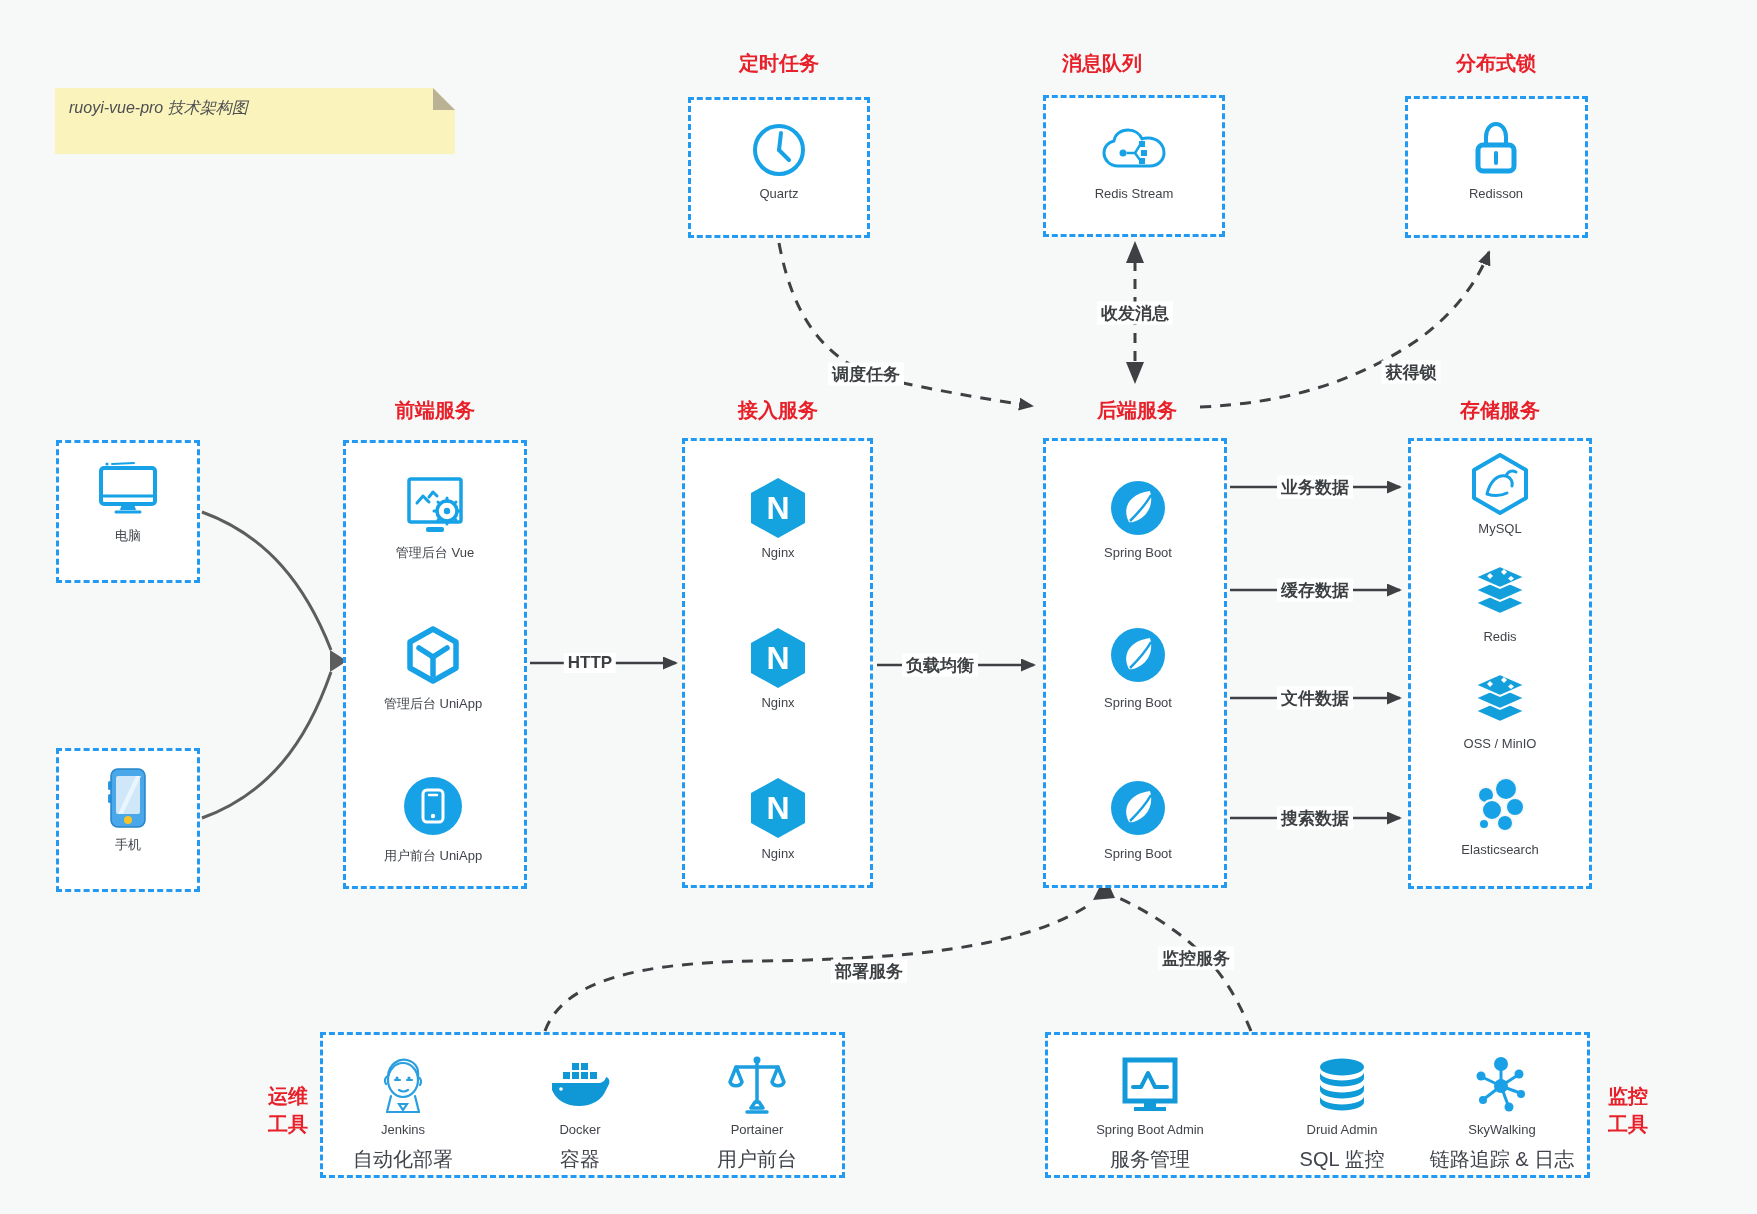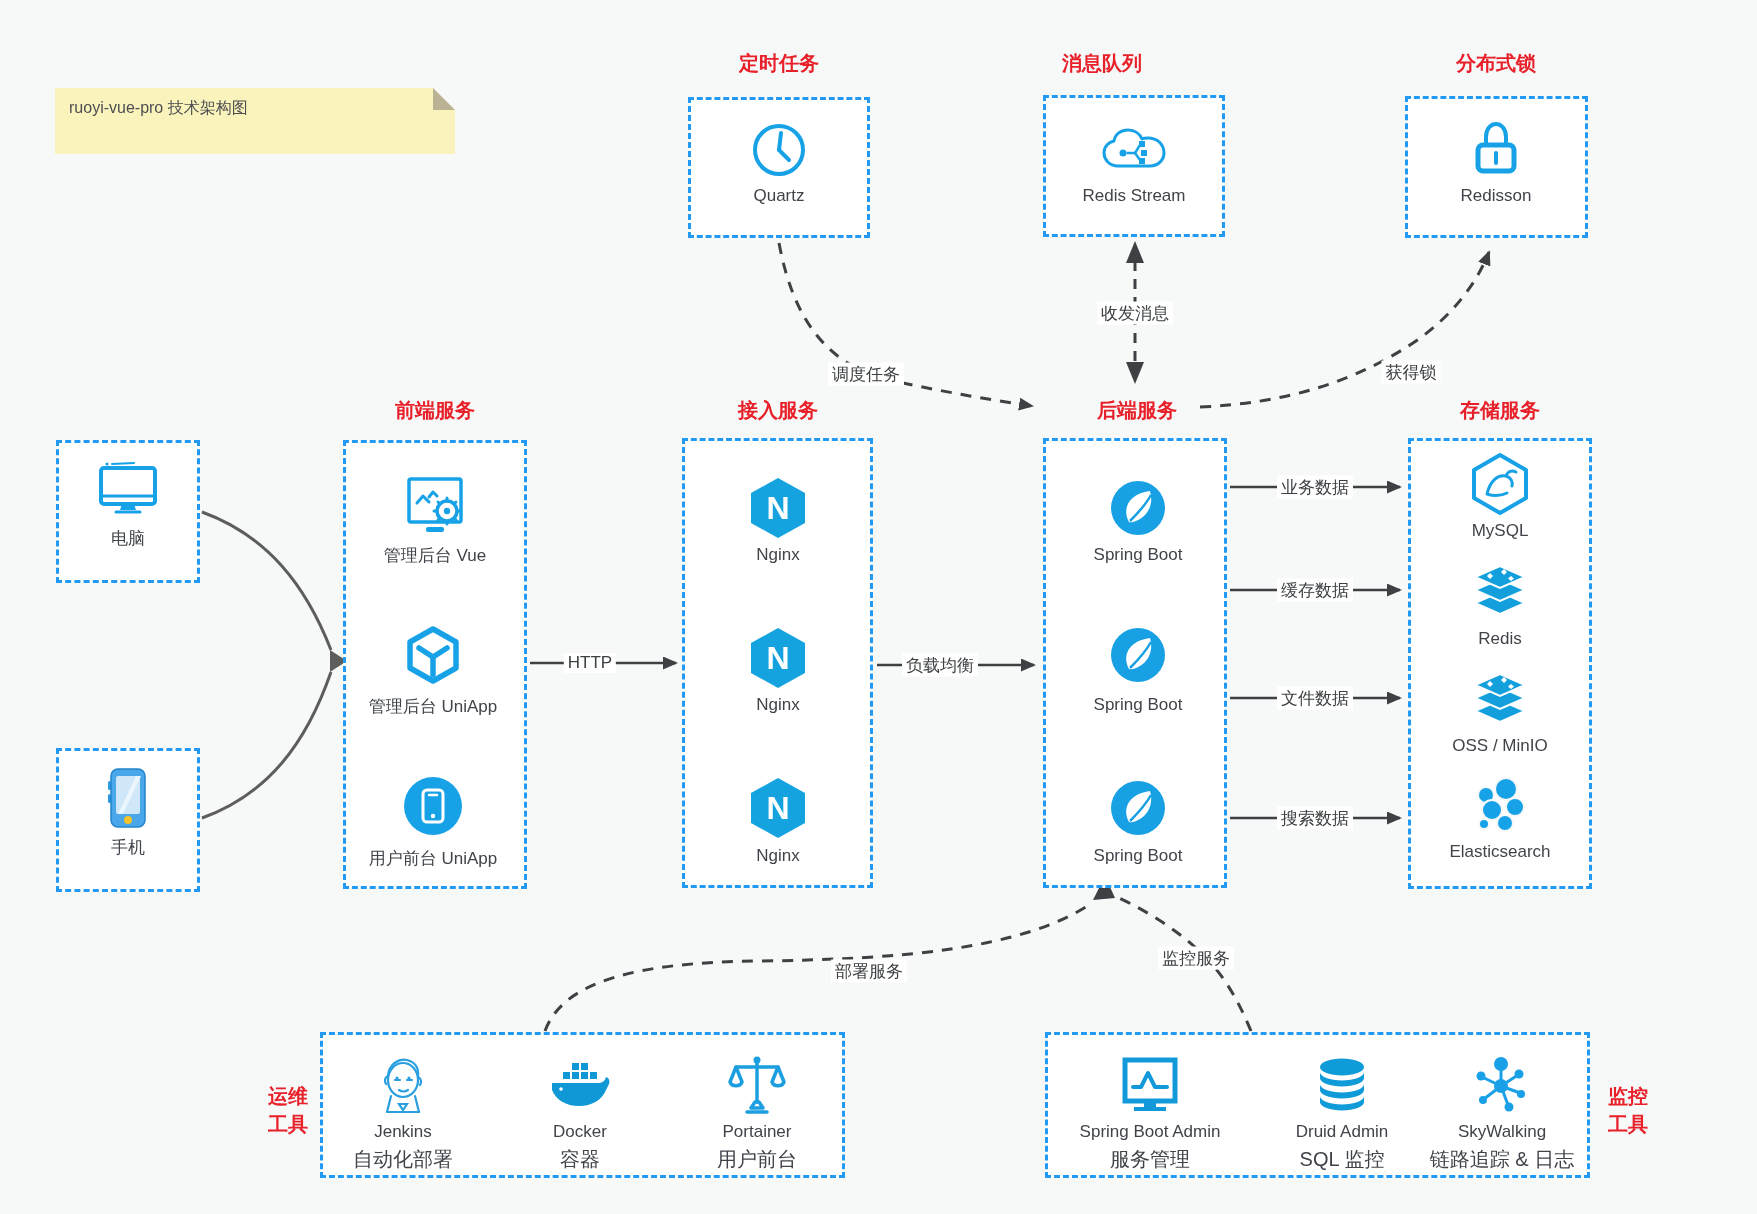--- a/index.html
+++ b/index.html
@@ -6,29 +6,29 @@
   .stage{position:relative;width:1757px;height:1214px;background:#f7f8f8;
          font-family:"Liberation Sans","DejaVu Sans",sans-serif;overflow:hidden;}
   .underlay{position:absolute;left:0;top:0;z-index:1;}
   .dbox{position:absolute;border:3px dashed #2299f2;background:#ffffff;
         box-sizing:border-box;z-index:2;}
   .gtitle{position:absolute;transform:translateX(-50%);color:#e8202a;
           font-size:20px;font-weight:bold;white-space:nowrap;z-index:3;}
   .sidetitle{position:absolute;color:#e8202a;font-size:20px;font-weight:bold;
              line-height:28px;z-index:3;text-align:center;}
   .icon{position:absolute;transform:translate(-50%,-50%);z-index:3;line-height:0;}
-  .nlabel{position:absolute;transform:translateX(-50%);font-size:17px;color:#40444a;
+  .nlabel{position:absolute;transform:translateX(-50%);font-size:13px;color:#40444a;
           white-space:nowrap;z-index:3;}
   .nsub{position:absolute;transform:translateX(-50%);font-size:20px;color:#40444a;
         white-space:nowrap;z-index:3;}
   .elabel{position:absolute;transform:translate(-50%,-50%);background:#ffffff;
-          padding:0 4px;font-size:17px;color:#3c4043;white-space:nowrap;z-index:6;}
+          padding:0 4px;font-size:17px;color:#3c4043;white-space:nowrap;z-index:6;font-weight:bold;}
   .note{position:absolute;left:55px;top:88px;width:400px;height:66px;background:#faf3bb;
         box-sizing:border-box;padding:7px 0 0 14px;font-size:16px;line-height:25px;
-        color:#4d4f52;z-index:4;}
+        color:#4d4f52;z-index:4;font-style:italic;}
   .note-fold{position:absolute;right:0;top:0;}
   svg{display:block;}
 </style>
 </head>
 <body>
 
 <div class="stage">
 
   <svg class="underlay" width="1757" height="1214" viewBox="0 0 1757 1214">
     <defs>

